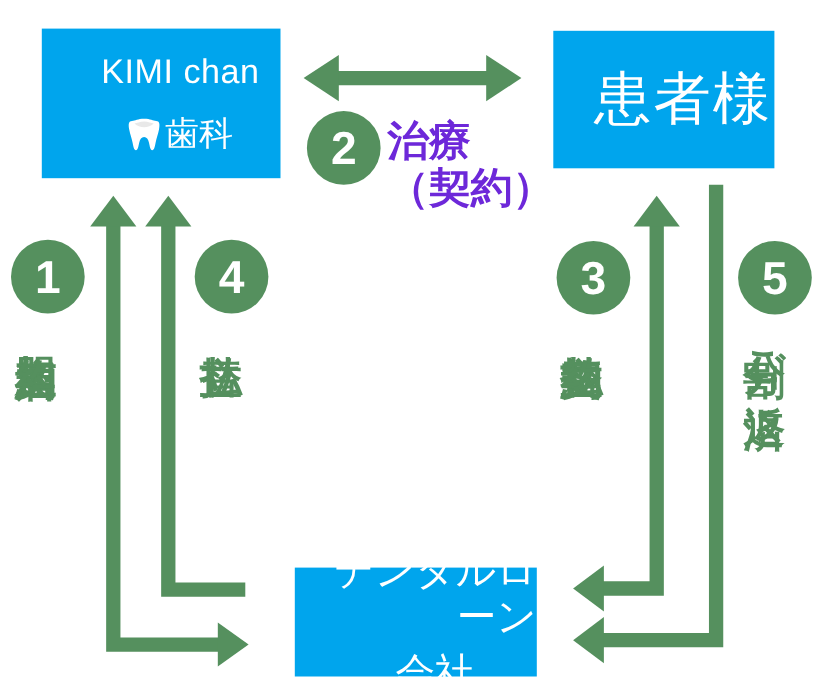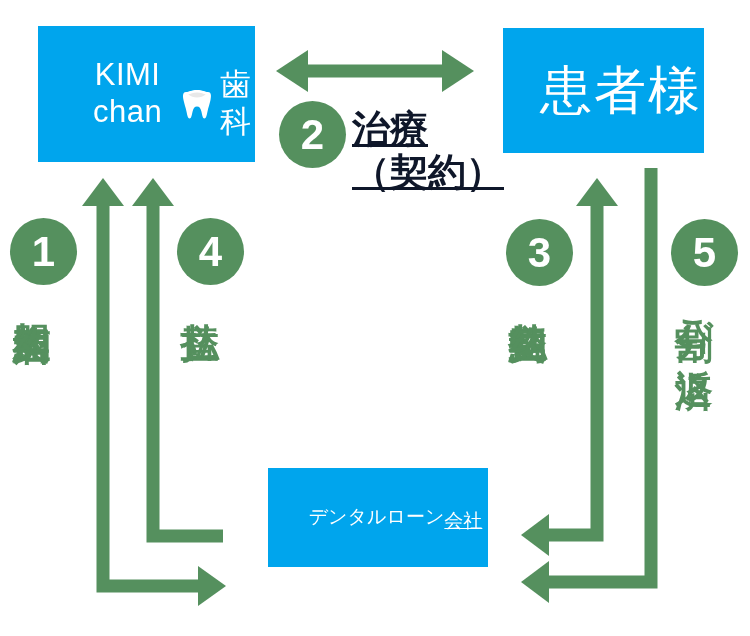--- a/index.html
+++ b/index.html
@@ -17,24 +17,25 @@
     background: #ffffff;
     overflow: hidden;
   }
 
   
   .box {
     position: absolute;
     background: #00A5ED;
     color: #ffffff;
     display: flex;
+    flex-direction: column;
     align-items: center;
     justify-content: center;
     line-height: 1.18;
-    text-align: center;
+    text-align: right;
     box-sizing: border-box;
     padding-left: 35px;
   }
   #box-clinic {
     left: 38px;  top: 26px;  width: 217px; height: 136px;
     font-size: 31px;
   }
   #box-clinic .line1 { letter-spacing: 0.5px; }
   #box-clinic .line2 {
     display: flex;
@@ -51,22 +52,22 @@
   }
   .tooth-icon svg { display: block; }
 
   #box-patient {
     left: 503px; top: 28px; width: 201px; height: 125px;
     font-size: 52px;
     letter-spacing: 2px;
   }
 
   #box-loan {
-    left: 268px; top: 468px; width: 220px; height: 99px;
-    font-size: 19px;
+    left: 268px; top: 516px; width: 220px; height: 99px;
+    font-size: 36px;
   }
   #box-loan .line2 { margin-top: 8px; text-decoration: underline; }
 
   
   .step-badge {
     position: absolute;
     width: 67px;
     height: 67px;
     border-radius: 50%;
     background: #55905E;
@@ -101,25 +102,24 @@
   #vlabel-4 { left: 180px; top: 292px; }
   #vlabel-3 { left: 508px; top: 292px; }
   #vlabel-5 { left: 674px; top: 292px; }
 
   
   #label-2 {
     position: absolute;
     left: 352px;
     top: 108px;
     width: 165px;
-    color: #0f172a;
+    color: #6d28d9;
     font-weight: bold;
     font-size: 38px;
     line-height: 1.12;
-    text-decoration: underline;
   }
   #label-2 .l2a { display: block; }
   #label-2 .l2b { display: block; text-align: left; }
 
   
   #arrows {
     position: absolute;
     left: 0; top: 0;
     width: 750px; height: 636px;
     pointer-events: none;

